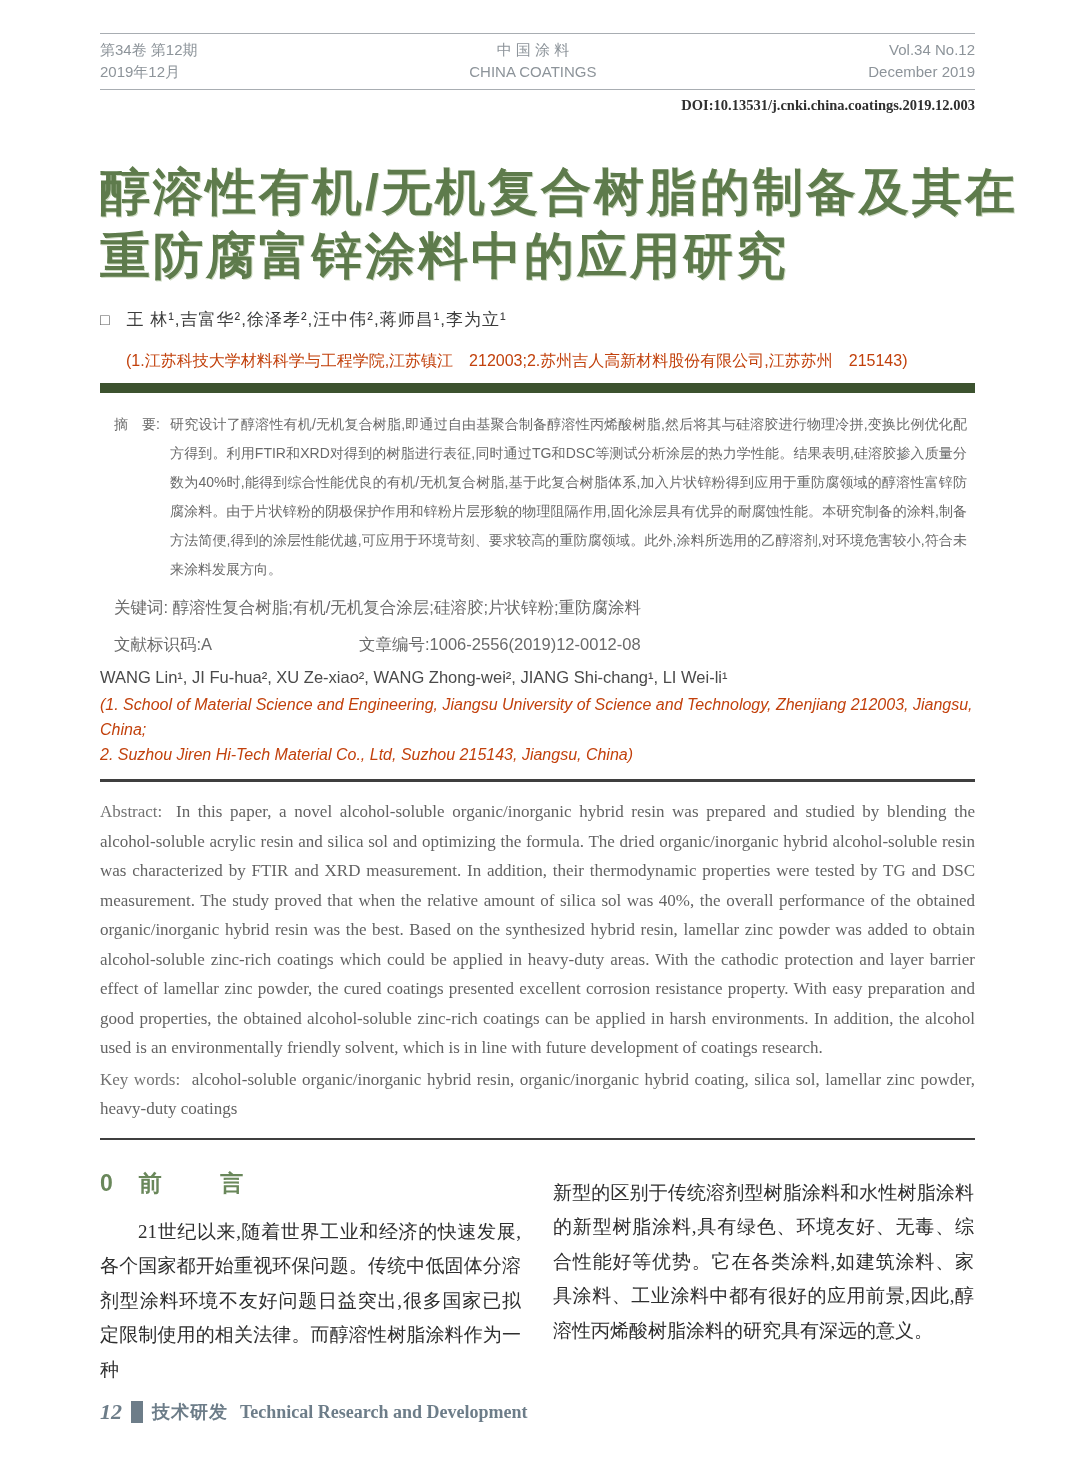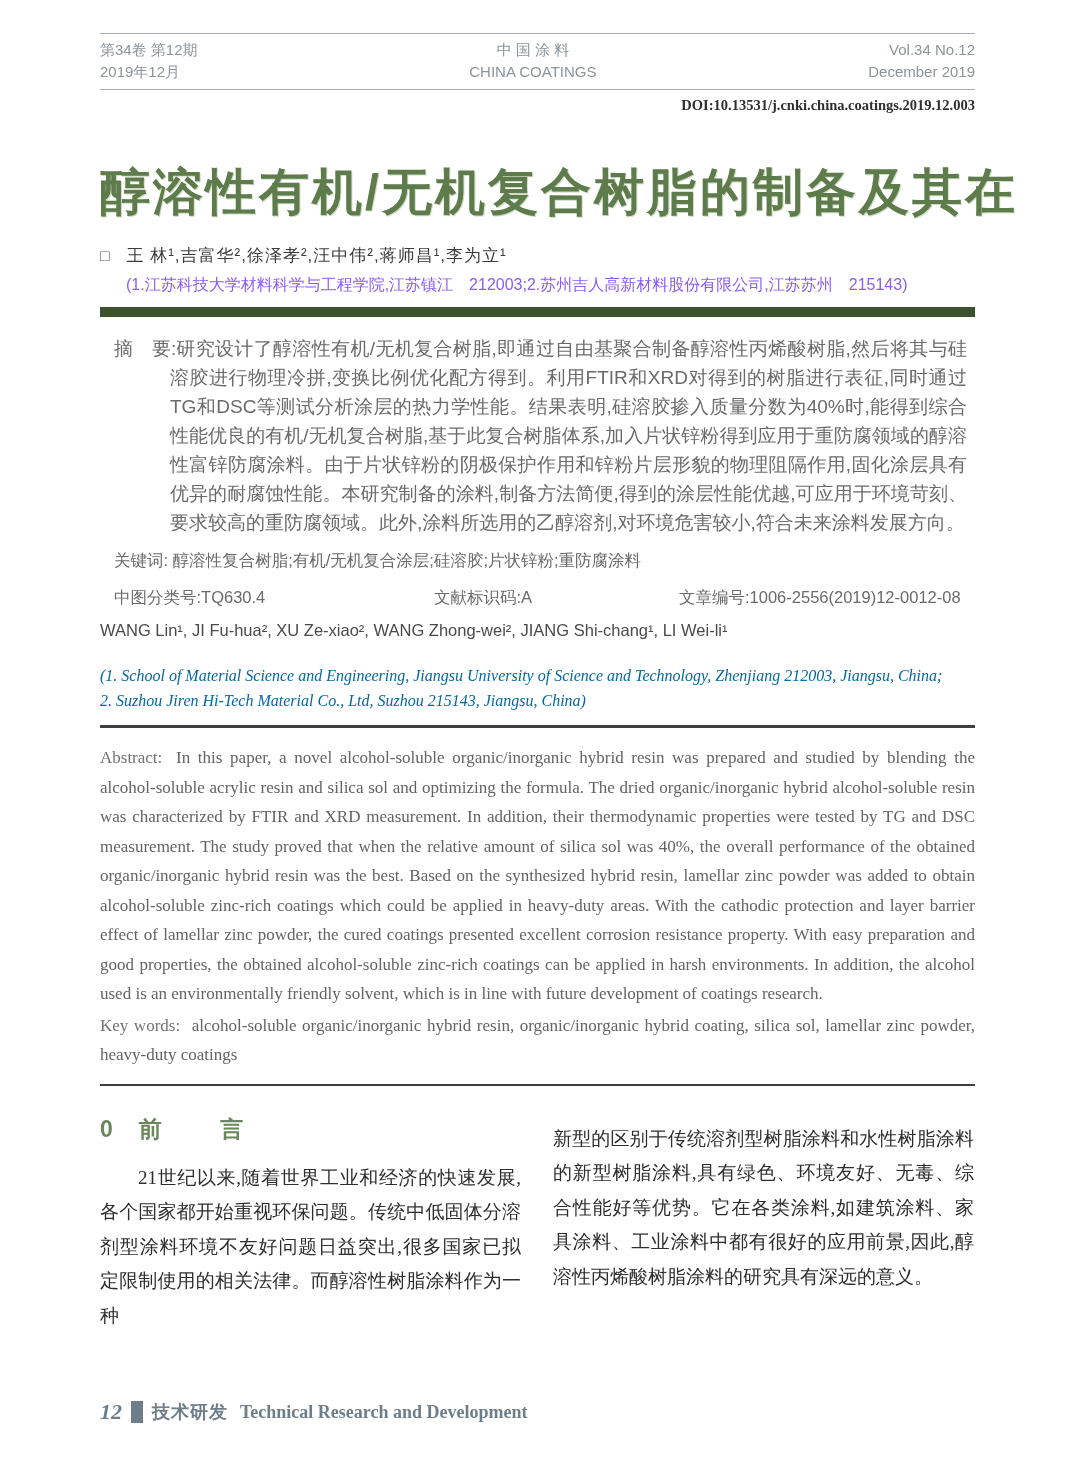--- a/index.html
+++ b/index.html
@@ -20,43 +20,43 @@
   .doi-line{margin-top:7px;font-family:"Liberation Serif",serif;font-size:14.5px;color:#2f2f2f;font-weight:bold;text-align:right;}
   
   .title-cn{
     margin:46px 0 0 0;font-size:50px;font-weight:bold;color:#5e7b4c;
     line-height:64px;letter-spacing:3px;text-shadow:1px 1px 0 #cfdcc4;
   }
   .title-cn div{white-space:nowrap;}
   
   .authors-cn{margin-top:20px;font-size:17px;color:#3c3c3c;letter-spacing:1px;}
   .author-marker{color:#5a5a5a;margin-right:10px;font-size:16px;}
-  .affil-cn{margin-top:8px;font-size:16px;color:#8b5cf6;padding-left:26px;}
+  .affil-cn{margin-top:20px;font-size:16px;color:#c2410c;padding-left:26px;}
   .green-bar{margin-top:11px;height:10px;background:#3c522f;}
   
   .hang{padding-left:70px;}
   .hang .hang-label{float:left;margin-left:-56px;}
   .abstract-cn{
-    margin:17px 8px 0 0;font-size:19px;line-height:29px;color:#6a6a6a;
+    margin:17px 8px 0 0;font-size:14px;line-height:29px;color:#6a6a6a;
     text-align:justify;
   }
   .keywords-cn{margin:13px 0 0 0;font-size:16.5px;color:#6a6a6a;padding-left:14px;}
   .meta-row{margin-top:15px;display:flex;font-size:16.5px;color:#6a6a6a;padding-left:14px;}
   .meta-clc{flex:0 0 320px;}
   .meta-doc{flex:0 0 245px;}
   .meta-id{flex:1;}
   
   .title-en{
     margin:50px 0 0 0;font-size:35px;font-weight:bold;color:#44613c;
     line-height:58px;letter-spacing:0.2px;
   }
   .authors-en{margin-top:12px;font-size:16.5px;color:#4a4a4a;}
   .affil-en{
-    margin-top:23px;font-family:Liberation Serif, serif;font-style:italic;
-    font-size:16px;line-height:25px;color:#0369a1;
+    margin-top:5px;font-family:Liberation Sans, sans-serif;font-style:italic;
+    font-size:16px;line-height:25px;color:#c2410c;
   }
   .rule-dark{margin-top:12px;border:none;border-top:3px solid #3f3f3f;}
   
   .abstract-en{
     margin:15px 0 0 0;font-family:"Liberation Serif",serif;font-size:17px;
     line-height:29.5px;color:#636363;text-align:justify;
   }
   .abstract-en .en-label,.keywords-en .en-label{font-weight:normal;color:#737373;margin-right:6px;}
   .keywords-en{
     margin:2px 0 0 0;font-family:"Liberation Serif",serif;font-size:17px;
@@ -103,20 +103,21 @@
     </div>
     <div class="strip-col strip-right">
       <div>Vol.34  No.12</div>
       <div>December  2019</div>
     </div>
   </div>
   <div class="doi-line">DOI:10.13531/j.cnki.china.coatings.2019.12.003</div>
 
   <h1 class="title-cn">
     <div>醇溶性有机/无机复合树脂的制备及其在</div>
+    <div>重防腐富锌涂料中的应用研究</div>
   </h1>
 
   <div class="authors-cn">
     <span class="author-marker">□</span>
     <span>王  林¹,吉富华²,徐泽孝²,汪中伟²,蒋师昌¹,李为立¹</span>
   </div>
   <div class="affil-cn">(1.江苏科技大学材料科学与工程学院,江苏镇江　212003;2.苏州吉人高新材料股份有限公司,江苏苏州　215143)</div>
 
   <div class="green-bar"></div>
 
@@ -124,23 +125,20 @@
     <span class="hang-label">摘　要:</span>
     <span>研究设计了醇溶性有机/无机复合树脂,即通过自由基聚合制备醇溶性丙烯酸树脂,然后将其与硅溶胶进行物理冷拼,变换比例优化配方得到。利用FTIR和XRD对得到的树脂进行表征,同时通过TG和DSC等测试分析涂层的热力学性能。结果表明,硅溶胶掺入质量分数为40%时,能得到综合性能优良的有机/无机复合树脂,基于此复合树脂体系,加入片状锌粉得到应用于重防腐领域的醇溶性富锌防腐涂料。由于片状锌粉的阴极保护作用和锌粉片层形貌的物理阻隔作用,固化涂层具有优异的耐腐蚀性能。本研究制备的涂料,制备方法简便,得到的涂层性能优越,可应用于环境苛刻、要求较高的重防腐领域。此外,涂料所选用的乙醇溶剂,对环境危害较小,符合未来涂料发展方向。</span>
   </p>
 
   <p class="keywords-cn">
     <span>关键词:</span>
     <span>醇溶性复合树脂;有机/无机复合涂层;硅溶胶;片状锌粉;重防腐涂料</span>
   </p>
 
   <div class="meta-row">
-    <span class="meta-clc">
-      <span>中图分类号:</span><span>TQ630.4</span>
-    </span>
     <span class="meta-doc">
       <span>文献标识码:</span><span>A</span>
     </span>
     <span class="meta-id">
       <span>文章编号:</span><span>1006-2556(2019)12-0012-08</span>
     </span>
   </div>
 
 
   <div class="authors-en">WANG Lin¹, JI Fu-hua², XU Ze-xiao², WANG Zhong-wei², JIANG Shi-chang¹, LI Wei-li¹</div>

